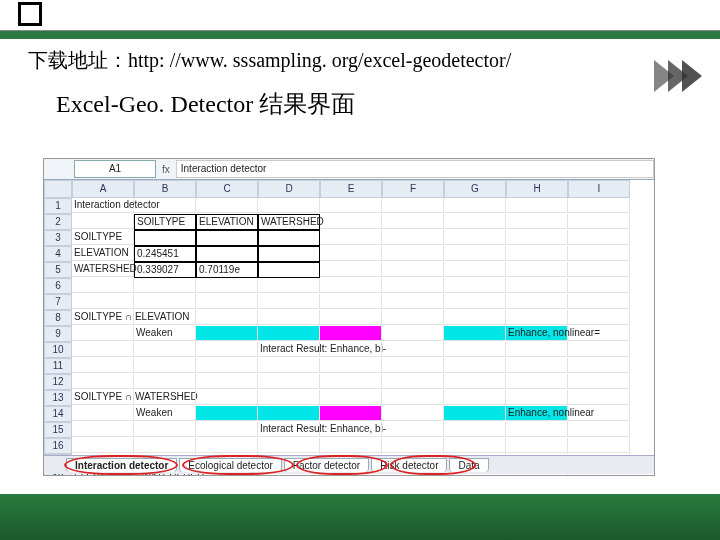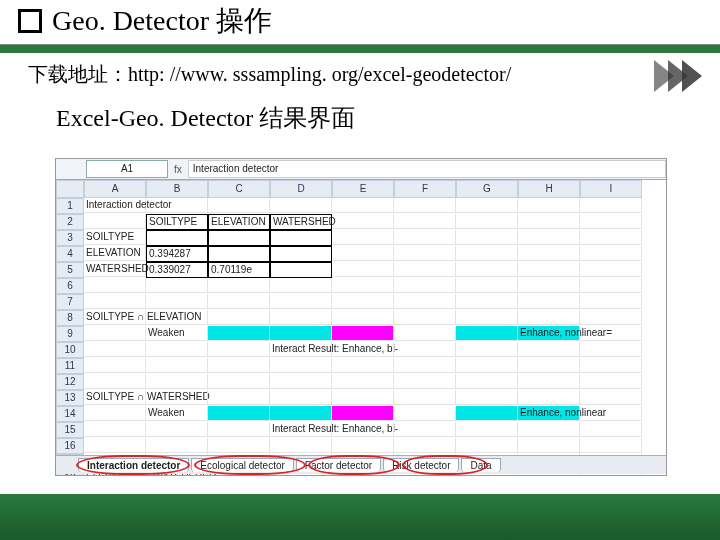--- a/index.html
+++ b/index.html
@@ -8,21 +8,21 @@
 .bullet{width:18px;height:18px;border:3px solid #000;margin-right:10px}
 .title{font-size:28px;font-weight:400}
 .green-bar{height:8px;background:#2a7a3f;margin-top:4px;border-top:1px solid #888}
 .download{font-size:20px;padding:8px 0 0 28px}
 .download b{font-weight:400}
 .subtitle{font-size:24px;padding:14px 0 0 56px}
 .chevrons{position:absolute;top:60px;right:18px;display:flex;gap:-4px}
 .chev{width:0;height:0;border-top:16px solid transparent;border-bottom:16px solid transparent;border-left:20px solid #333;margin-left:-6px;opacity:.85}
 .chev:first-child{opacity:.6}
 .chev:nth-child(2){opacity:.75}
-.excel-wrap{position:absolute;top:158px;left:55px;width:610px;height:316px;border:1px solid #999;background:#fff;overflow:hidden}
+.excel-wrap{position:absolute;top:158px;left:43px;width:610px;height:316px;border:1px solid #999;background:#fff;overflow:hidden}
 .excel{font-family:Tahoma,Arial,sans-serif;font-size:10px;color:#222}
 .formula-bar{display:flex;align-items:center;height:20px;border-bottom:1px solid #9ab;background:#f0f3f7}
 .namebox{width:80px;height:16px;background:#fff;border:1px solid #8aa;margin-left:30px;text-align:center;line-height:16px}
 .fx{margin:0 6px;color:#555}
 .fbinput{flex:1;height:16px;background:#fff;border:1px solid #ccc;padding-left:4px;line-height:16px}
 .grid{display:grid;grid-template-columns:28px repeat(9,62px);font-size:10px}
 .colh{background:#e6ecf4;border:1px solid #c4cfdb;text-align:center;height:16px;line-height:16px;color:#335}
 .rowh{background:#e6ecf4;border:1px solid #c4cfdb;text-align:center;height:14px;line-height:14px;color:#335}
 .cell{border-right:1px solid #e3e3e3;border-bottom:1px solid #e3e3e3;height:14px;line-height:14px;padding-left:2px;overflow:visible;white-space:nowrap;position:relative}
 .bord{border:1px solid #000!important}
@@ -33,21 +33,20 @@
 .tab.active{background:#fff;font-weight:700}
 .ring{position:absolute;border:2px solid #d22;border-radius:50%/60%;height:16px;pointer-events:none}
 .foot{position:absolute;bottom:0;left:0;right:0;height:46px;background:linear-gradient(#2a7a3f,#1a5a2a)}
 </style>
 </head>
 <body>
 
 <div class="slide">
   <div class="title-row">
     <div class="bullet"></div>
-    <div class="title">Geo. Detector 操作</div>
   </div>
   <div class="green-bar"></div>
   <div class="download">
     <b>下载地址：</b><span>http: //www. sssampling. org/excel-geodetector/</span>
   </div>
   <div class="subtitle">Excel-Geo. Detector 结果界面</div>
   <div class="chevrons">
     <div class="chev"></div>
     <div class="chev"></div>
     <div class="chev"></div>
@@ -96,21 +95,21 @@
           <div class="cell bord"></div>
           <div class="cell bord"></div>
           <div class="cell bord"></div>
           <div class="cell"></div>
           <div class="cell"></div>
           <div class="cell"></div>
           <div class="cell"></div>
           <div class="cell"></div>
           <div class="rowh">4</div>
           <div class="cell">ELEVATION</div>
-          <div class="cell bord">0.394287</div>
+          <div class="cell bord">0.245451</div>
           <div class="cell bord"></div>
           <div class="cell bord"></div>
           <div class="cell"></div>
           <div class="cell"></div>
           <div class="cell"></div>
           <div class="cell"></div>
           <div class="cell"></div>
           <div class="rowh">5</div>
           <div class="cell">WATERSHED</div>
           <div class="cell bord">0.339027</div>

